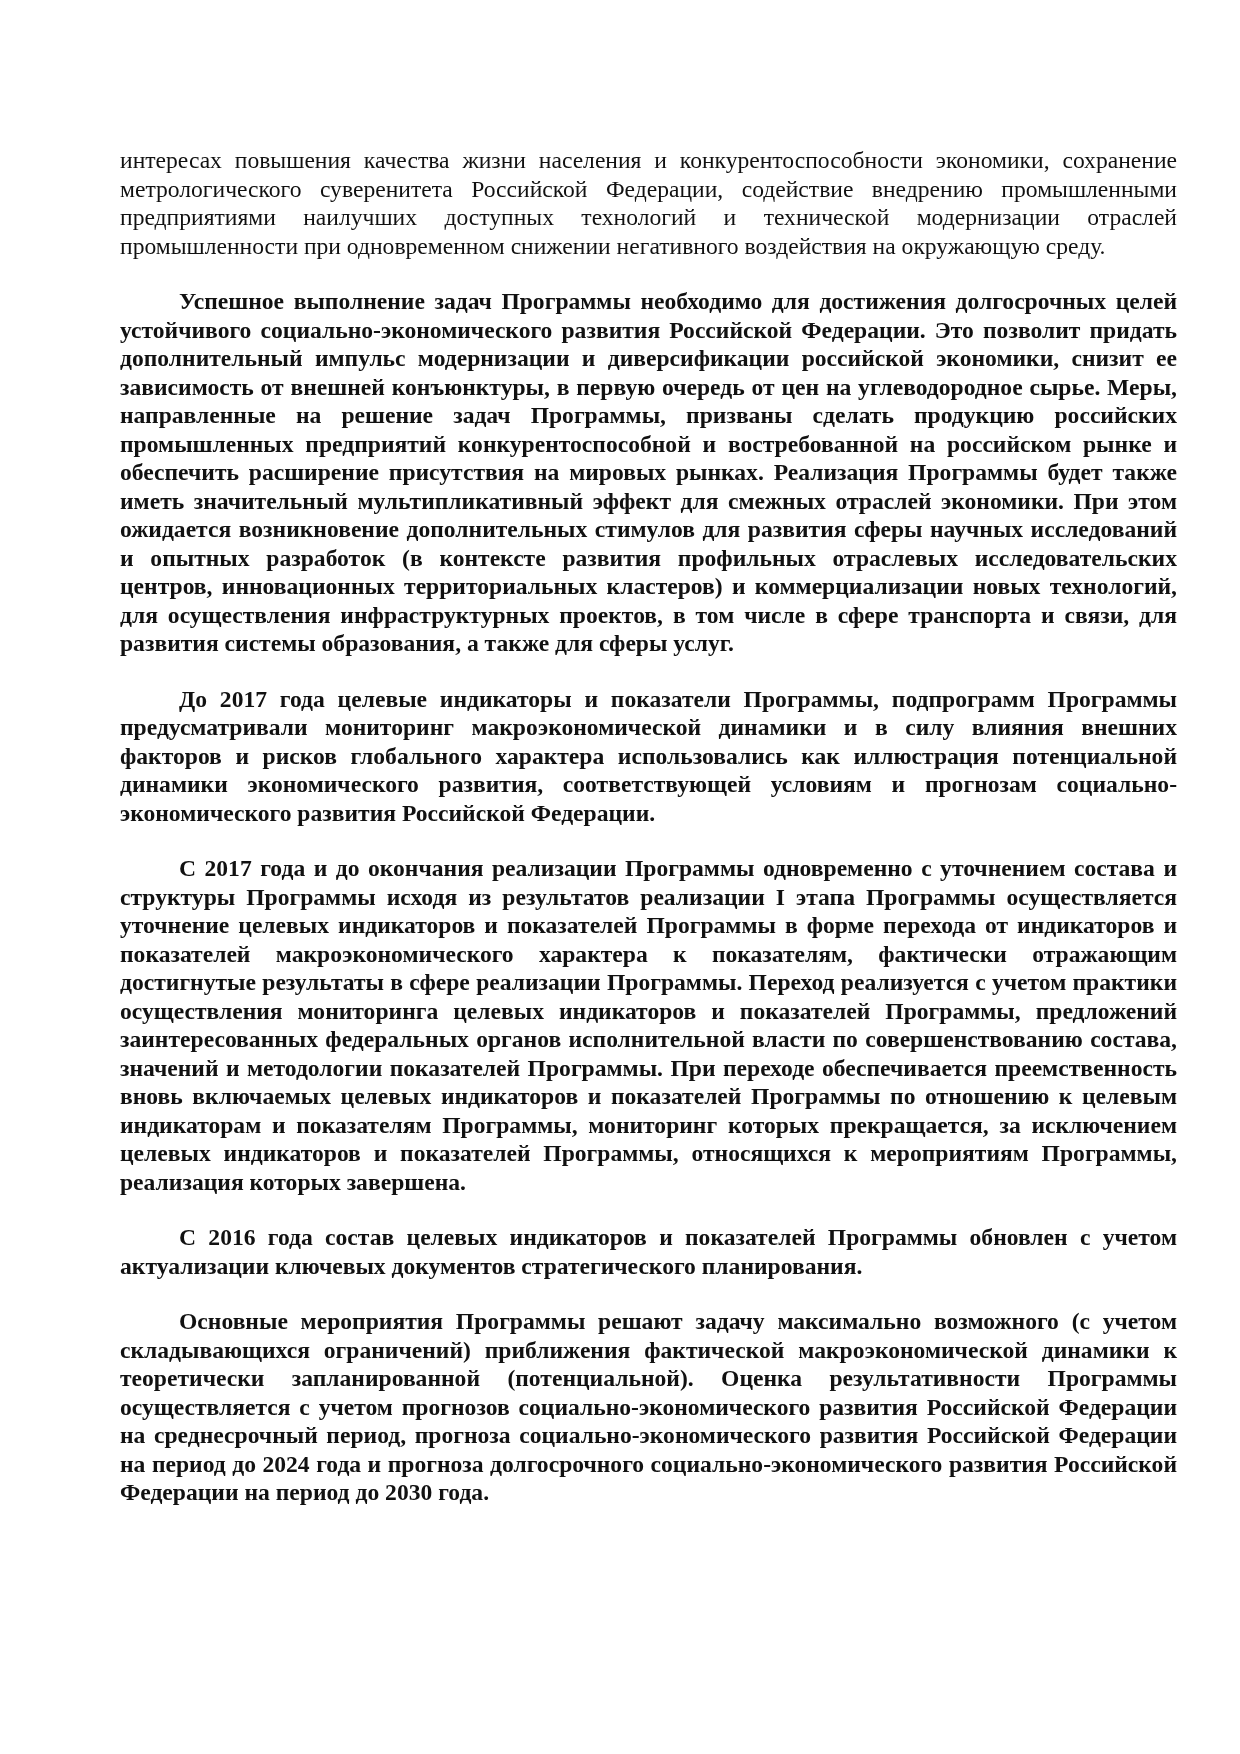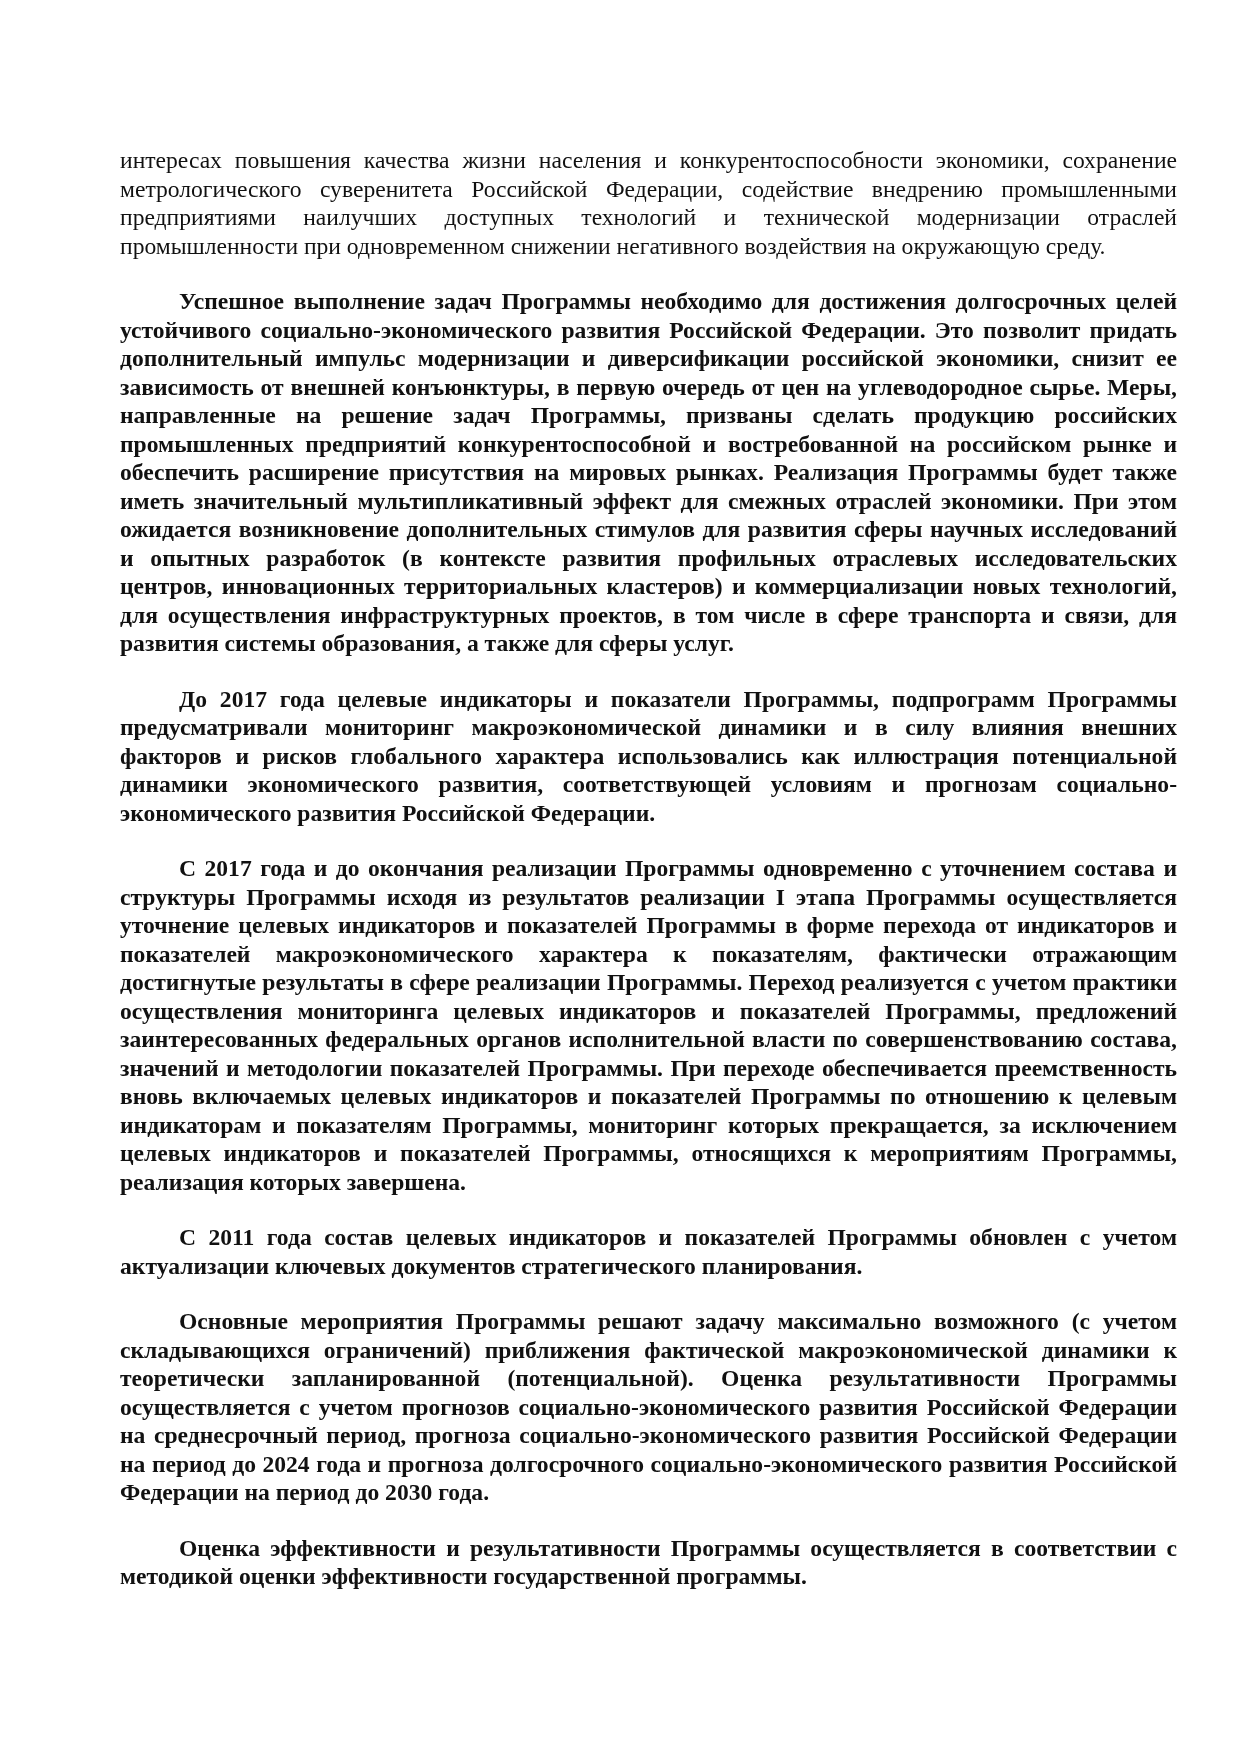--- a/index.html
+++ b/index.html
@@ -34,16 +34,15 @@
     }
   </style>
 </head>
 <body>
 
 <div class="page">
   <p class="para">интересах повышения качества жизни населения и конкурентоспособности экономики, сохранение метрологического суверенитета Российской Федерации, содействие внедрению промышленными предприятиями наилучших доступных технологий и технической модернизации отраслей промышленности при одновременном снижении негативного воздействия на окружающую среду.</p>
   <p class="para indent">Успешное выполнение задач Программы необходимо для достижения долгосрочных целей устойчивого социально-экономического развития Российской Федерации. Это позволит придать дополнительный импульс модернизации и диверсификации российской экономики, снизит ее зависимость от внешней конъюнктуры, в первую очередь от цен на углеводородное сырье. Меры, направленные на решение задач Программы, призваны сделать продукцию российских промышленных предприятий конкурентоспособной и востребованной на российском рынке и обеспечить расширение присутствия на мировых рынках. Реализация Программы будет также иметь значительный мультипликативный эффект для смежных отраслей экономики. При этом ожидается возникновение дополнительных стимулов для развития сферы научных исследований и опытных разработок (в контексте развития профильных отраслевых исследовательских центров, инновационных территориальных кластеров) и коммерциализации новых технологий, для осуществления инфраструктурных проектов, в том числе в сфере транспорта и связи, для развития системы образования, а также для сферы услуг.</p>
   <p class="para indent">До 2017 года целевые индикаторы и показатели Программы, подпрограмм Программы предусматривали мониторинг макроэкономической динамики и в силу влияния внешних факторов и рисков глобального характера использовались как иллюстрация потенциальной динамики экономического развития, соответствующей условиям и прогнозам социально-экономического развития Российской Федерации.</p>
   <p class="para indent">С 2017 года и до окончания реализации Программы одновременно с уточнением состава и структуры Программы исходя из результатов реализации I этапа Программы осуществляется уточнение целевых индикаторов и показателей Программы в форме перехода от индикаторов и показателей макроэкономического характера к показателям, фактически отражающим достигнутые результаты в сфере реализации Программы. Переход реализуется с учетом практики осуществления мониторинга целевых индикаторов и показателей Программы, предложений заинтересованных федеральных органов исполнительной власти по совершенствованию состава, значений и методологии показателей Программы. При переходе обеспечивается преемственность вновь включаемых целевых индикаторов и показателей Программы по отношению к целевым индикаторам и показателям Программы, мониторинг которых прекращается, за исключением целевых индикаторов и показателей Программы, относящихся к мероприятиям Программы, реализация которых завершена.</p>
-  <p class="para indent">С 2011 года состав целевых индикаторов и показателей Программы обновлен с учетом актуализации ключевых документов стратегического планирования.</p>
+  <p class="para indent">С 2016 года состав целевых индикаторов и показателей Программы обновлен с учетом актуализации ключевых документов стратегического планирования.</p>
   <p class="para indent">Основные мероприятия Программы решают задачу максимально возможного (с учетом складывающихся ограничений) приближения фактической макроэкономической динамики к теоретически запланированной (потенциальной). Оценка результативности Программы осуществляется с учетом прогнозов социально-экономического развития Российской Федерации на среднесрочный период, прогноза социально-экономического развития Российской Федерации на период до 2024 года и прогноза долгосрочного социально-экономического развития Российской Федерации на период до 2030 года.</p>
-  <p class="para indent">Оценка эффективности и результативности Программы осуществляется в соответствии с методикой оценки эффективности государственной программы.</p>
 </div>
 
 </body></html>

